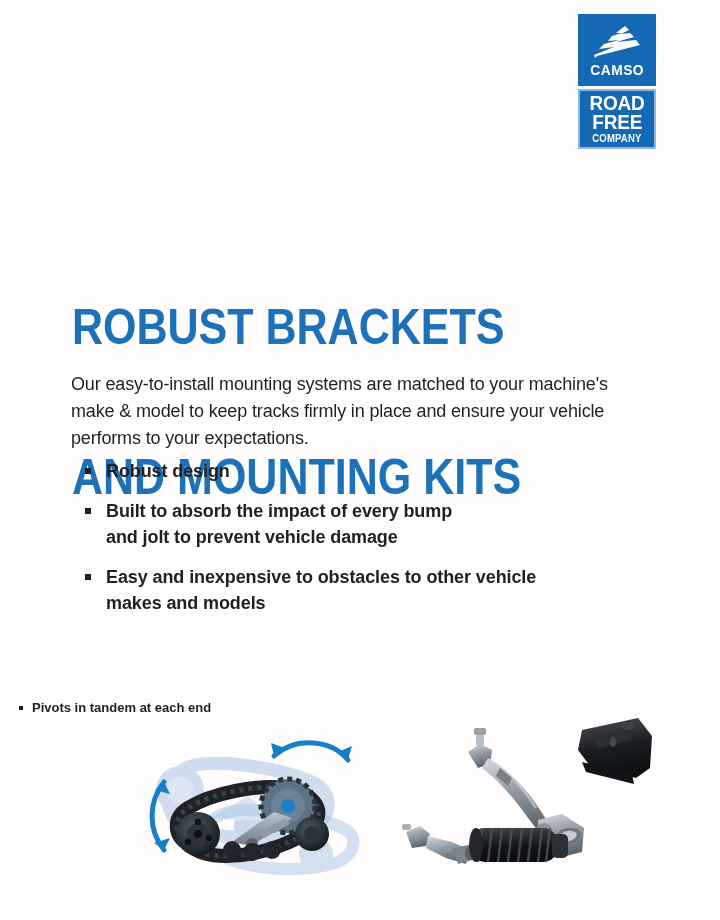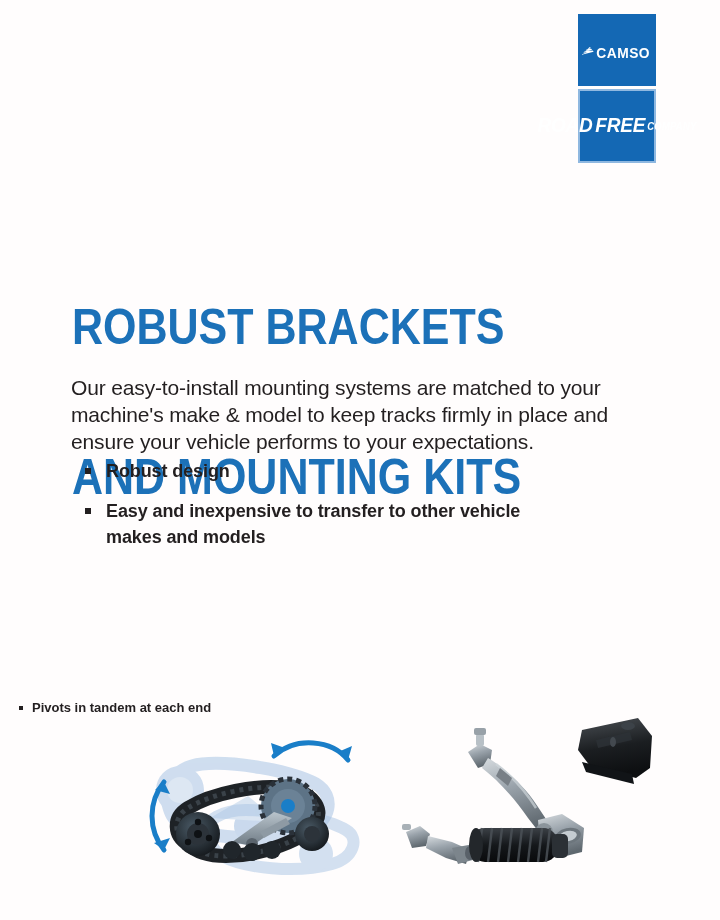--- a/index.html
+++ b/index.html
@@ -22,33 +22,32 @@
     top: 14px;
     left: 578px;
     width: 78px;
   }
   .logo-box {
     background: #1468b4;
     width: 78px;
     box-sizing: border-box;
     padding: 5px 4px 4px 4px;
     display: flex;
-    flex-direction: row;
+    flex-direction: column;
     align-items: center;
     justify-content: center;
   }
   .logo-box.camso {
     height: 72px;
   }
   .logo-box.roadfree {
-    height: 74px;
+    height: 60px;
     margin-top: 3px;
     border: 2px solid #8fb8e0;
     padding: 3px;
-    font-style: italic;
   }
   .camso-mark {
     width: 46px;
     height: 34px;
     display: block;
   }
   .camso-word {
     color: #ffffff;
     font-family: "Liberation Sans", sans-serif;
     font-weight: bold;
@@ -95,21 +94,21 @@
     display: block;
   }
 
   
   .intro {
     position: absolute;
     top: 353px;
     left: 71px;
     width: 560px;
     color: #231f20;
-    font-size: 21px;
+    font-size: 18px;
     line-height: 27px;
     letter-spacing: -0.15px;
   }
 
   
   .bullets {
     position: absolute;
     top: 446px;
     left: 71px;
     width: 560px;
@@ -210,21 +209,26 @@
 
 <p class="intro">Our easy-to-install mounting systems are matched to your machine's make &amp; model to keep tracks firmly in place and ensure your vehicle performs to your expectations.</p>
 
 <ul class="bullets">
   <li>
     <span class="sq"></span>
     <span class="txt">Robust design</span>
   </li>
   <li>
     <span class="sq"></span>
-    <span class="txt">Easy and inexpensive to transfer to other vehicle
+    <span class="txt">Built to absorb the impact of every bump
+and jolt to prevent vehicle damage</span>
+  </li>
+  <li>
+    <span class="sq"></span>
+    <span class="txt">Easy and inexpensive to obstacles to other vehicle
 makes and models</span>
   </li>
 </ul>
 
 <div class="footnote">
   <span class="sq"></span>
   <span>Pivots in tandem at each end</span>
 </div>
 
 <div class="illustration">

